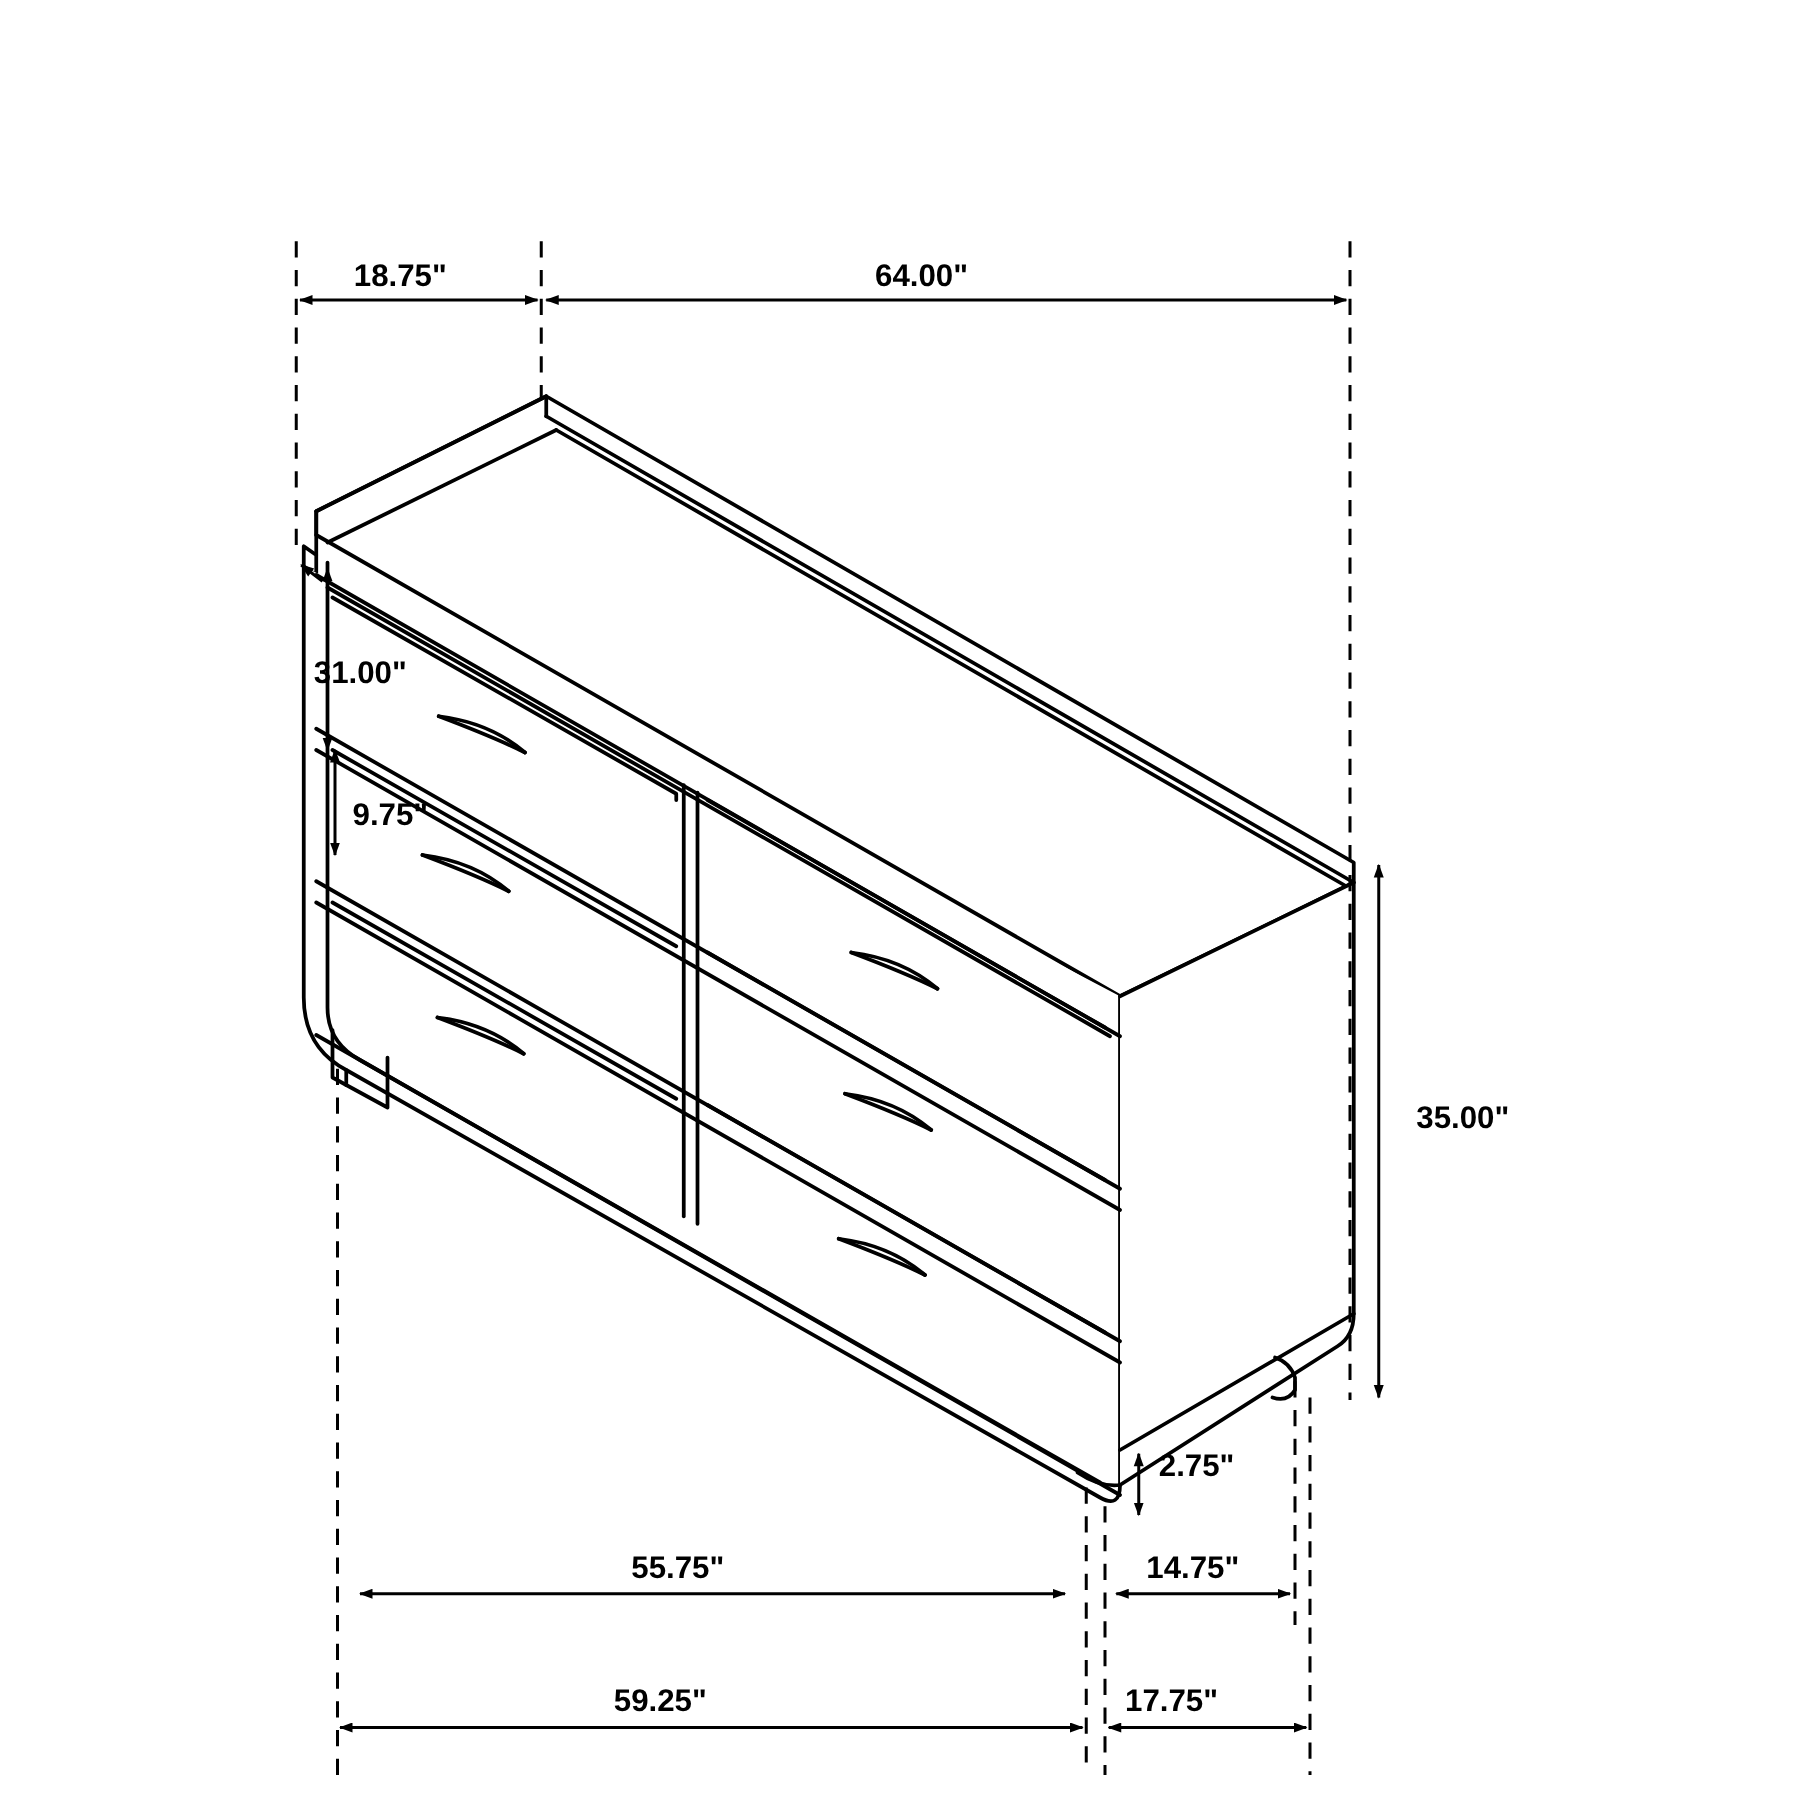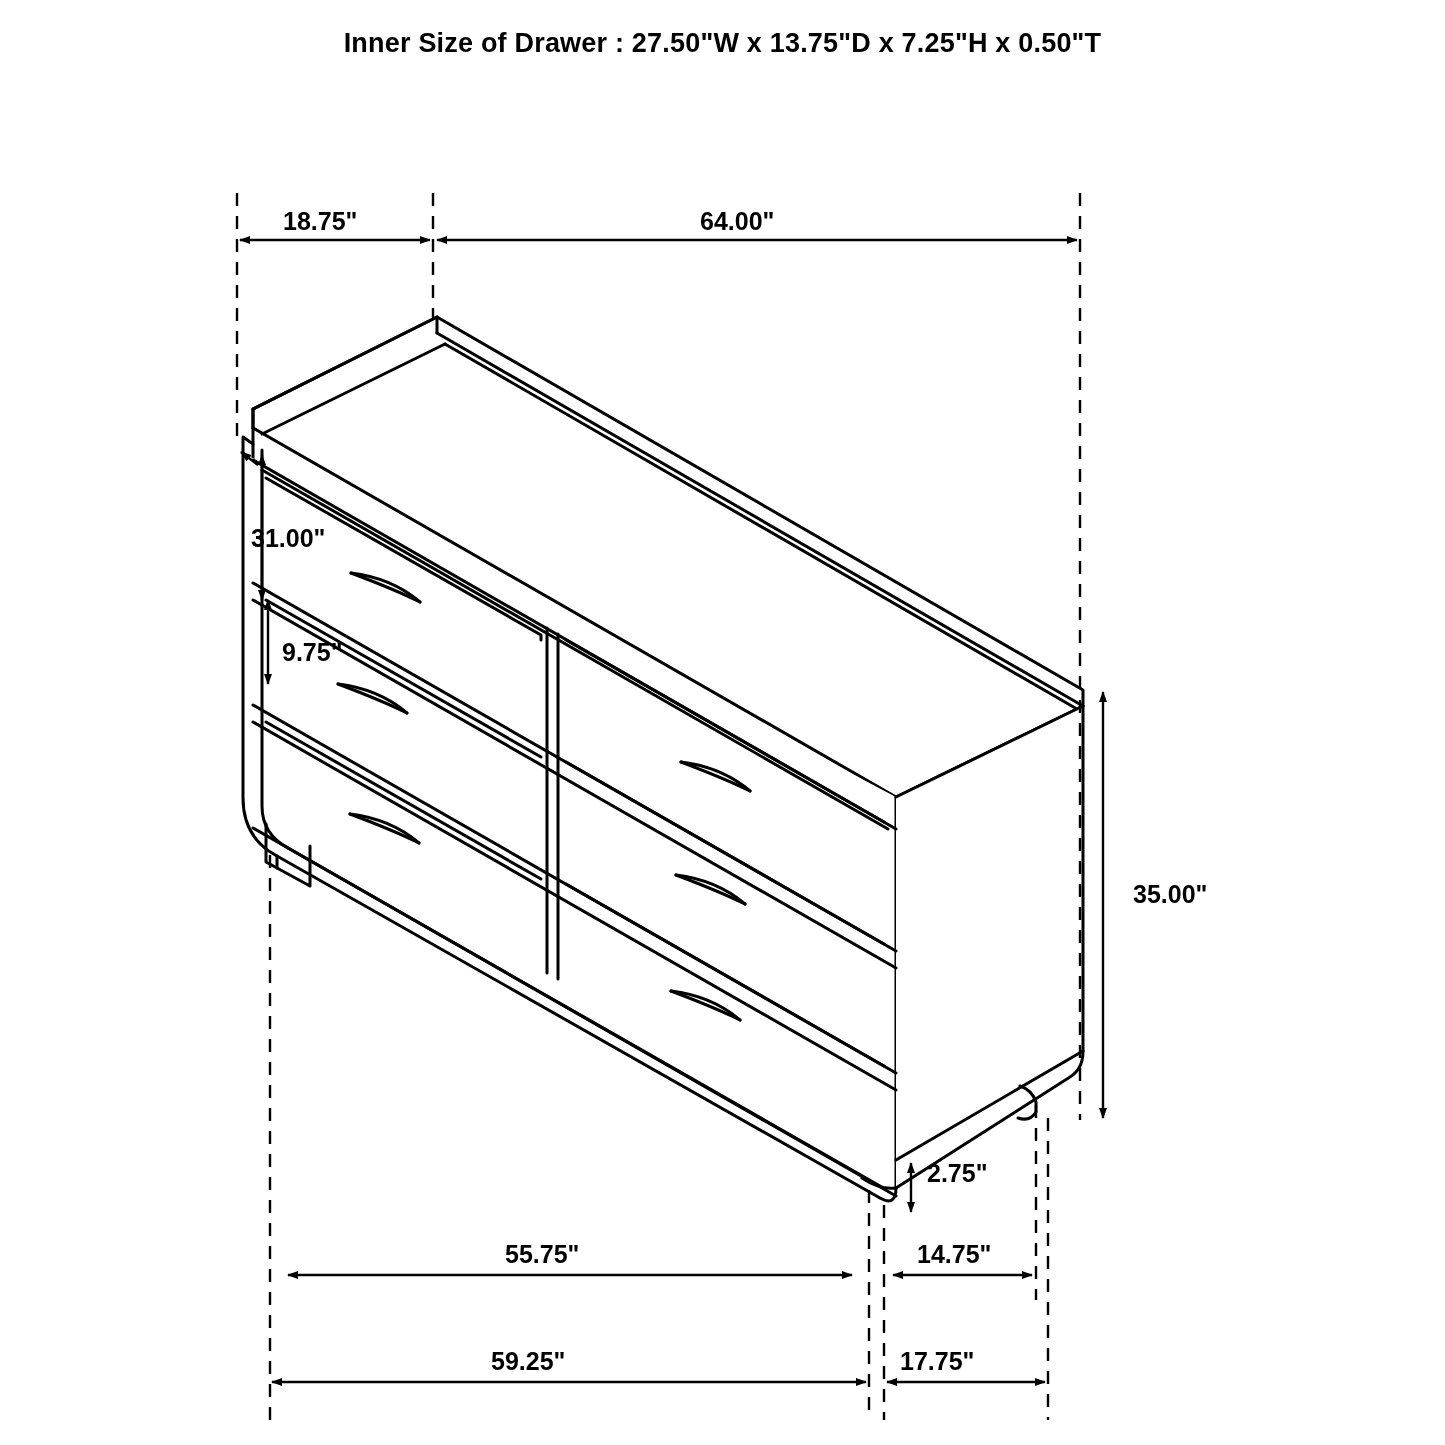--- a/index.html
+++ b/index.html
@@ -39,21 +39,20 @@
     left: 0;
     width: 1445px;
     height: 1445px;
   }
 </style>
 </head>
 <body>
 
 <div id="page">
 
-  <div id="title">Inner Size of Drawer : 27.50"W x 13.75"D x 7.25"H x 0.50"T</div>
 
   <svg class="layer" viewBox="0 0 1445 1445">
     <g fill="none" stroke="#000000" stroke-width="3" stroke-linejoin="round" stroke-linecap="round">
 
       <path d="M437 317 L1083 690 L1083 706 L896 797 L253 428 L253 409 Z" fill="#ffffff"></path>
       <path d="M437 317 L253 409"></path>
       <path d="M437 333 L1083 706"></path>
       <path d="M437 317 L437 333"></path>
       <path d="M253 428 L253 409"></path>
 

